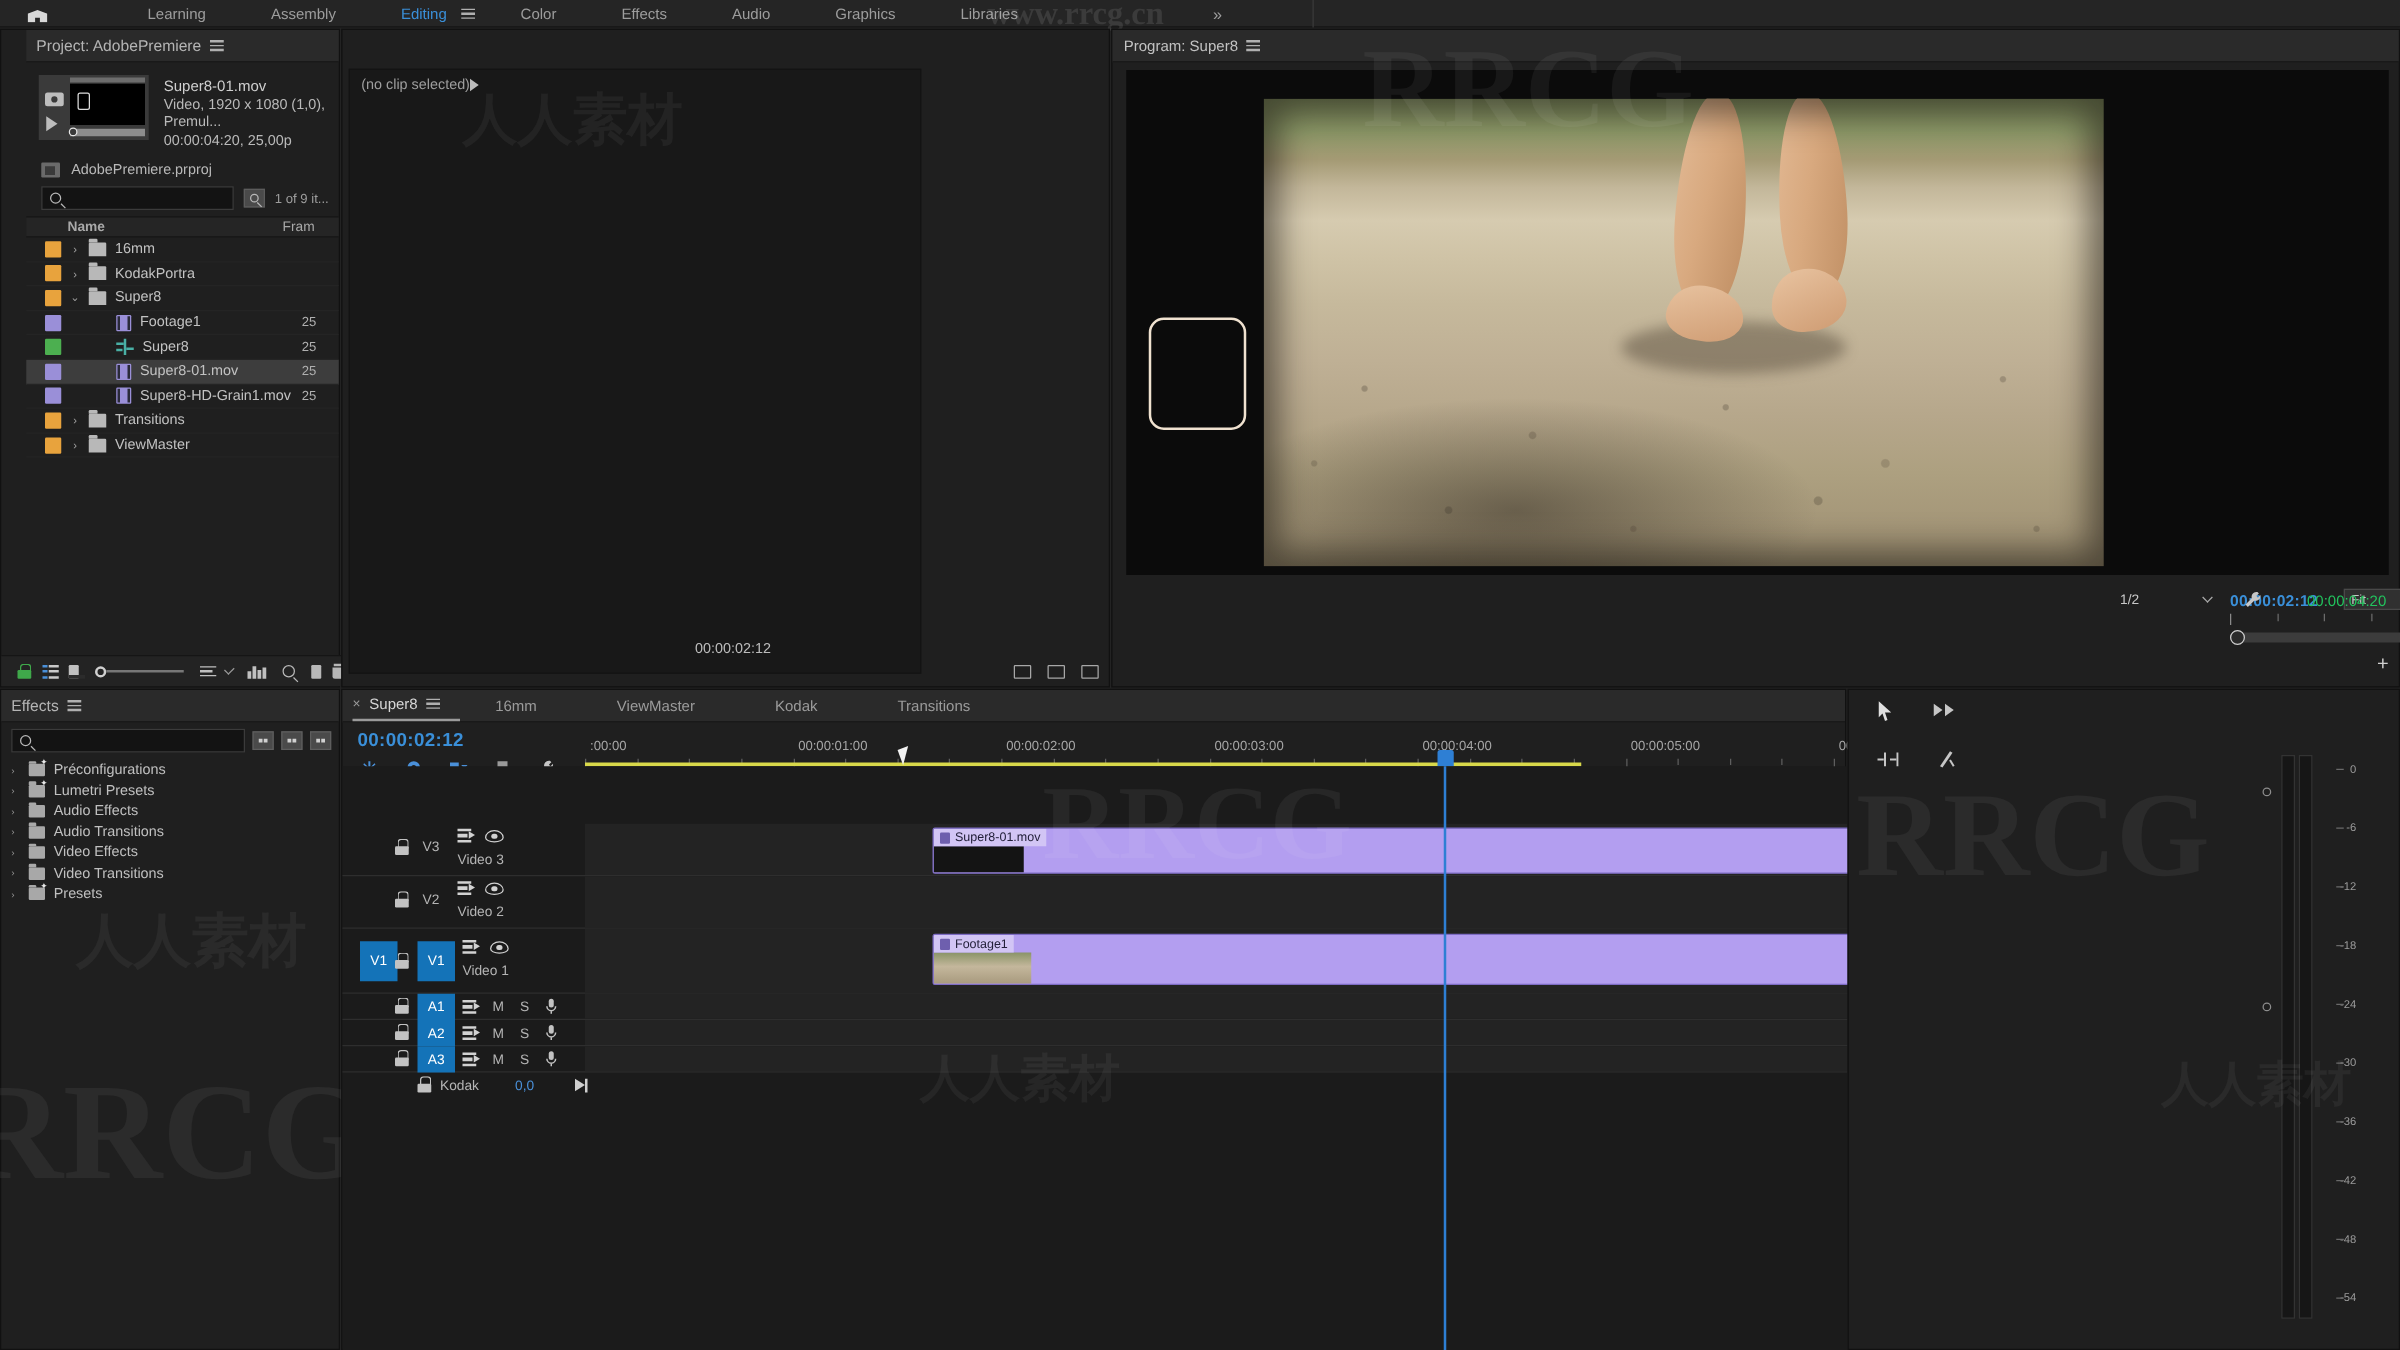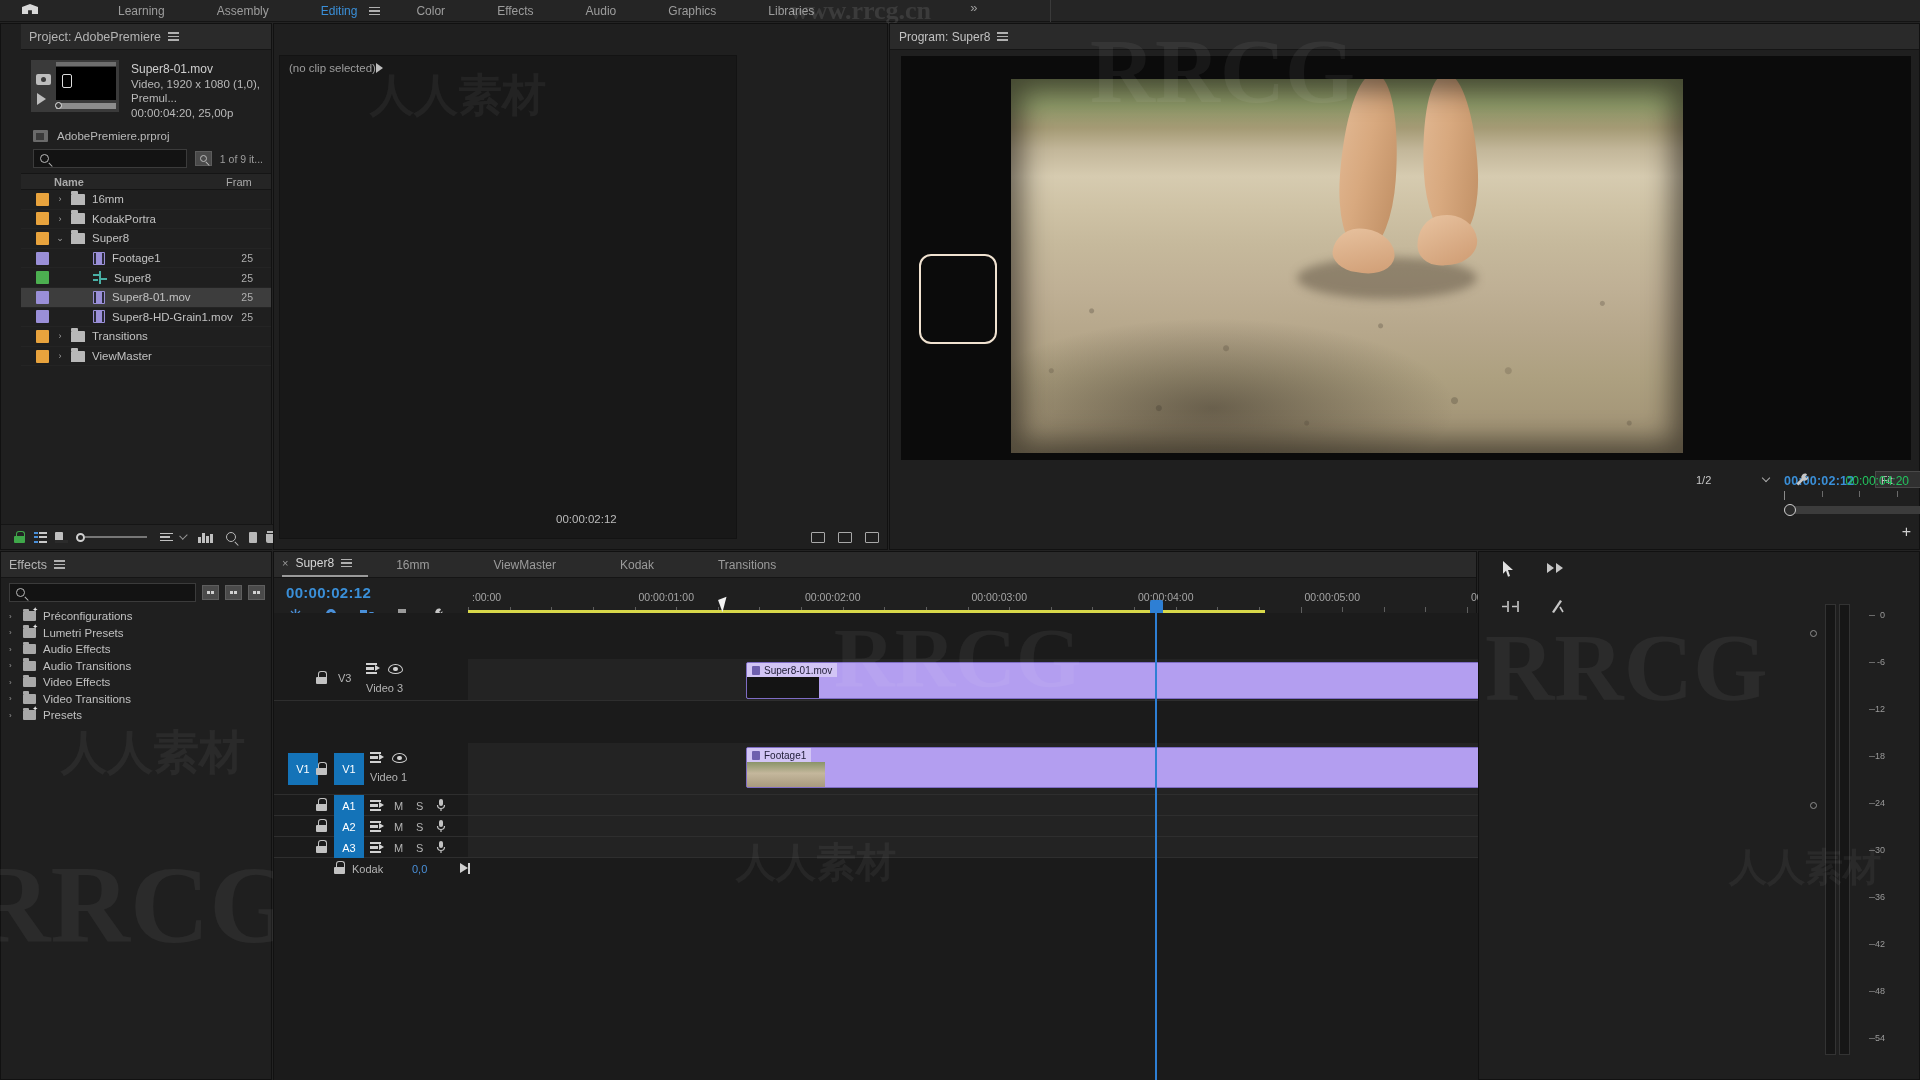--- a/index.html
+++ b/index.html
@@ -19,21 +19,21 @@
     padding: 0 8px; font-size: 12.5px; color: #b4b4b4; gap: 7px;
     border-bottom: 1px solid #151515;
   }
   .hamburger { width: 11px; height: 9px; position: relative; flex: none; cursor: pointer; }
   .hamburger i { position: absolute; left: 0; width: 11px; height: 1.5px; background: #b0b0b0; }
   .hamburger i:nth-child(1){top:0} .hamburger i:nth-child(2){top:3.5px} .hamburger i:nth-child(3){top:7px}
 
   
   #topbar {
     position: absolute; left: 0; top: 0; width: 1920px; height: 22px;
-    background: #252525; display: flex; 
+    background: #252525; display: flex; align-items: center;
   }
   #home-ico { margin-left: 22px; width: 16px; height: 14px; position: relative; }
   #home-ico:before {
     content: ""; position: absolute; left: 0; top: 4px; width: 16px; height: 10px;
     background: #d8d8d8; clip-path: polygon(0 30%, 50% 0, 100% 30%, 100% 100%, 62% 100%, 62% 62%, 38% 62%, 38% 100%, 0 100%);
   }
   .ws-tabs { display: flex; align-items: center; margin-left: 54px; gap: 0; font-size: 12px; }
   .ws-tab { padding: 0 26px; color: #9d9d9d; line-height: 22px; cursor: pointer; white-space: nowrap; }
   .ws-tab.active { color: #3a8fd8; }
   .ws-more { margin-left: 130px; color: #9d9d9d; font-size: 13px; }
@@ -680,20 +680,36 @@
         </div>
         <div class="clip" style="left:472px;top:3px;width:798px;height:37px">
           <div class="clip-thumb" style="background:#141414"></div>
           <div class="clip-lbl">
             <span class="clip-fxico"></span>
             <span>Super8-01.mov</span>
           </div>
         </div>
       </div>
 
+      <div class="trk" style="top:88px;height:42px">
+        <div class="trk-area"></div>
+        <div class="trk-hdr">
+          <span class="lockb" style="top:13px">
+              <i></i>
+            </span>
+          <span class="trk-name" style="left:56px;top:13px">V2</span>
+          <span class="target-ico" style="position:absolute;left:84px;top:4px">
+              <i></i>
+              <i></i>
+              <i></i>
+            </span>
+          <span class="eye-ico" style="position:absolute;left:106px;top:5px"></span>
+          <span class="trk-name" style="left:84px;top:23px">Video 2</span>
+        </div>
+      </div>
 
       <div class="trk" style="top:130px;height:52px">
         <div class="trk-area"></div>
         <div class="trk-hdr">
           <span class="trk-btn blue" style="left:6px;top:10px;width:30px;height:32px">V1</span>
           <span class="lockb" style="top:20px">
               <i></i>
             </span>
           <span class="trk-btn blue" style="left:52px;top:10px;width:30px;height:32px">V1</span>
           <span class="target-ico" style="position:absolute;left:88px;top:9px">

